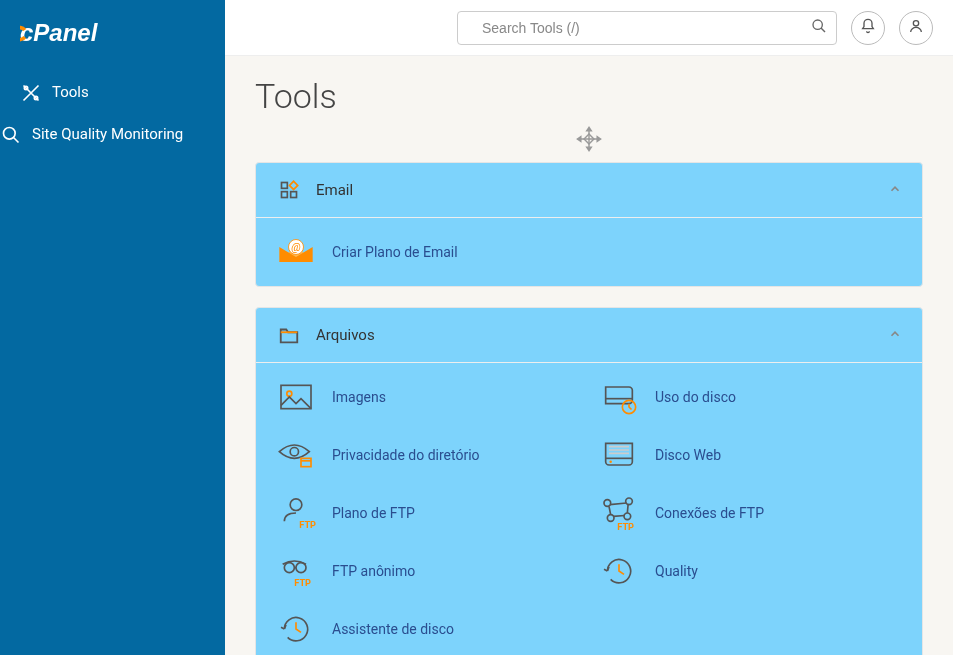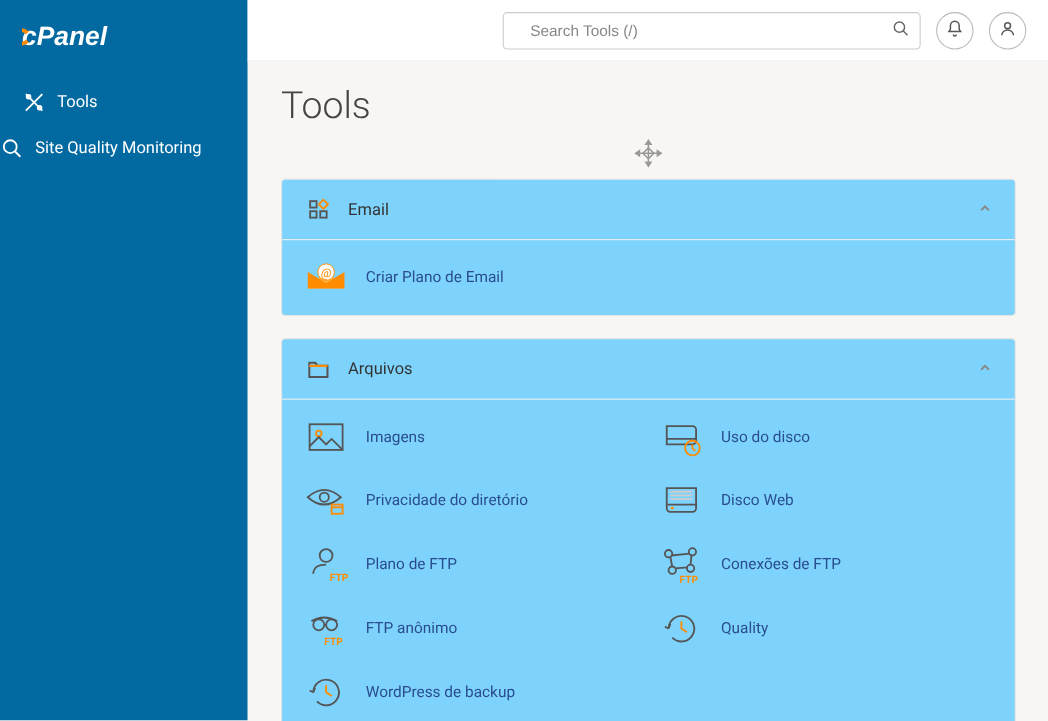--- a/index.html
+++ b/index.html
@@ -260,19 +260,19 @@
         </div>
 
         <div class="tool-item">
           <span class="tool-icon">
             <svg width="40" height="40" viewBox="0 0 48 48" fill="none" stroke="#555" stroke-width="2">
                 <path d="M10 24 a14 14 0 1 1 4 10"></path>
                 <path d="M10 24 l-4-2 M10 24 l2-5"></path>
                 <path d="M24 16 v8 l6 4" stroke="#ff8c00"></path>
               </svg>
           </span>
-          <span class="tool-label">WordPress de backup</span>
+          <span class="tool-label">Assistente de disco</span>
         </div>
 
       </div>
     </div>
   </div>
 </div>
 
 </body></html>

